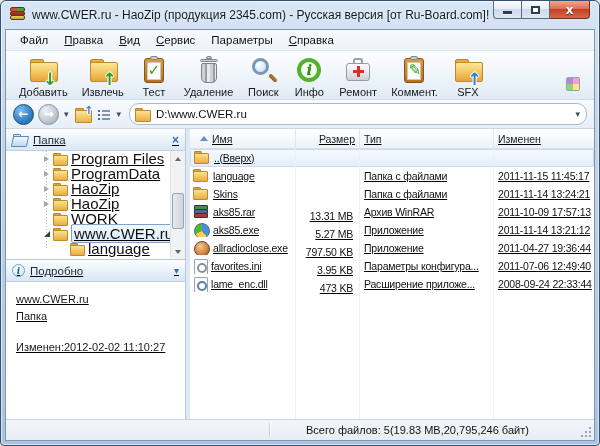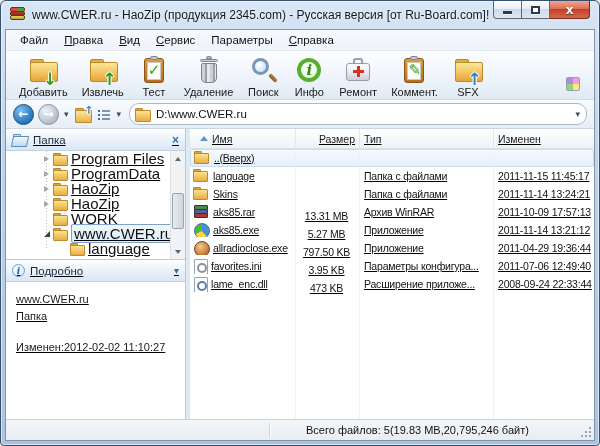--- a/index.html
+++ b/index.html
@@ -183,21 +183,21 @@
   .fl-hcell.size { justify-content:flex-end; }
   .fl-hcell:last-child { border-right:none; }
   .sort-tri { width:0; height:0; border-left:4px solid transparent; border-right:4px solid transparent;
     border-bottom:5px solid #5f94c9; margin:0 4px 0 6px; }
   .vline { position:absolute; top:20px; bottom:0; width:1px; background:#eef1f5; }
   .fl-row { display:grid; grid-template-columns:106px 64px 134px 1fr; height:18px; align-items:center; color:#111;
     letter-spacing:-0.2px; }
   .fl-row.sel { background:linear-gradient(180deg,#f6fafe,#e4eefa); border:1px solid #c9ddf1; border-radius:2px; height:18px; }
   .fl-cell { padding:0 4px; white-space:nowrap; overflow:hidden; }
   .fl-cell.name { display:flex; align-items:center; gap:4px; padding-left:3px; }
-  .fl-cell.size { text-align:center; padding-right:7px;margin-top:7px; }
+  .fl-cell.size { text-align:right; padding-right:7px;margin-top:7px; }
 
   
   .fi { position:relative; width:16px; height:14px; flex:0 0 auto; font-family:"DejaVu Sans",sans-serif; }
   .fi-rar i { position:absolute; left:1px; right:1px; height:5px; border:1px solid #333; border-radius:1px; }
   .fi-rar i:nth-child(1){ top:0; background:#4c8a4a; }
   .fi-rar i:nth-child(2){ top:4px; background:#4a62a0; }
   .fi-rar i:nth-child(3){ top:8px; background:#a83a30; }
   .fi-app { }
   .fi-app::before { content:""; position:absolute; left:1px; top:0; width:14px; height:14px; border-radius:50%;
     background:conic-gradient(#4a90d9 0 38%, #ffd24a 38% 68%, #58b531 68% 100%); border:1px solid #3a6ea5; }
@@ -503,21 +503,21 @@
           <div class="fl-cell">Приложение</div>
           <div class="fl-cell">2011-11-14 13:21:12</div>
         </div>
         <div class="fl-row">
           <div class="fl-cell name">
               <span class="fi fi-app2"></span>
               <span>allradioclose.exe</span>
             </div>
           <div class="fl-cell size">797.50 KB</div>
           <div class="fl-cell">Приложение</div>
-          <div class="fl-cell">2011-04-29 19:36:44</div>
+          <div class="fl-cell">2011-04-27 19:36:44</div>
         </div>
         <div class="fl-row">
           <div class="fl-cell name">
               <span class="fi fi-page fi-ini"></span>
               <span>favorites.ini</span>
             </div>
           <div class="fl-cell size">3.95 KB</div>
           <div class="fl-cell">Параметры конфигура...</div>
           <div class="fl-cell">2011-07-06 12:49:40</div>
         </div>

